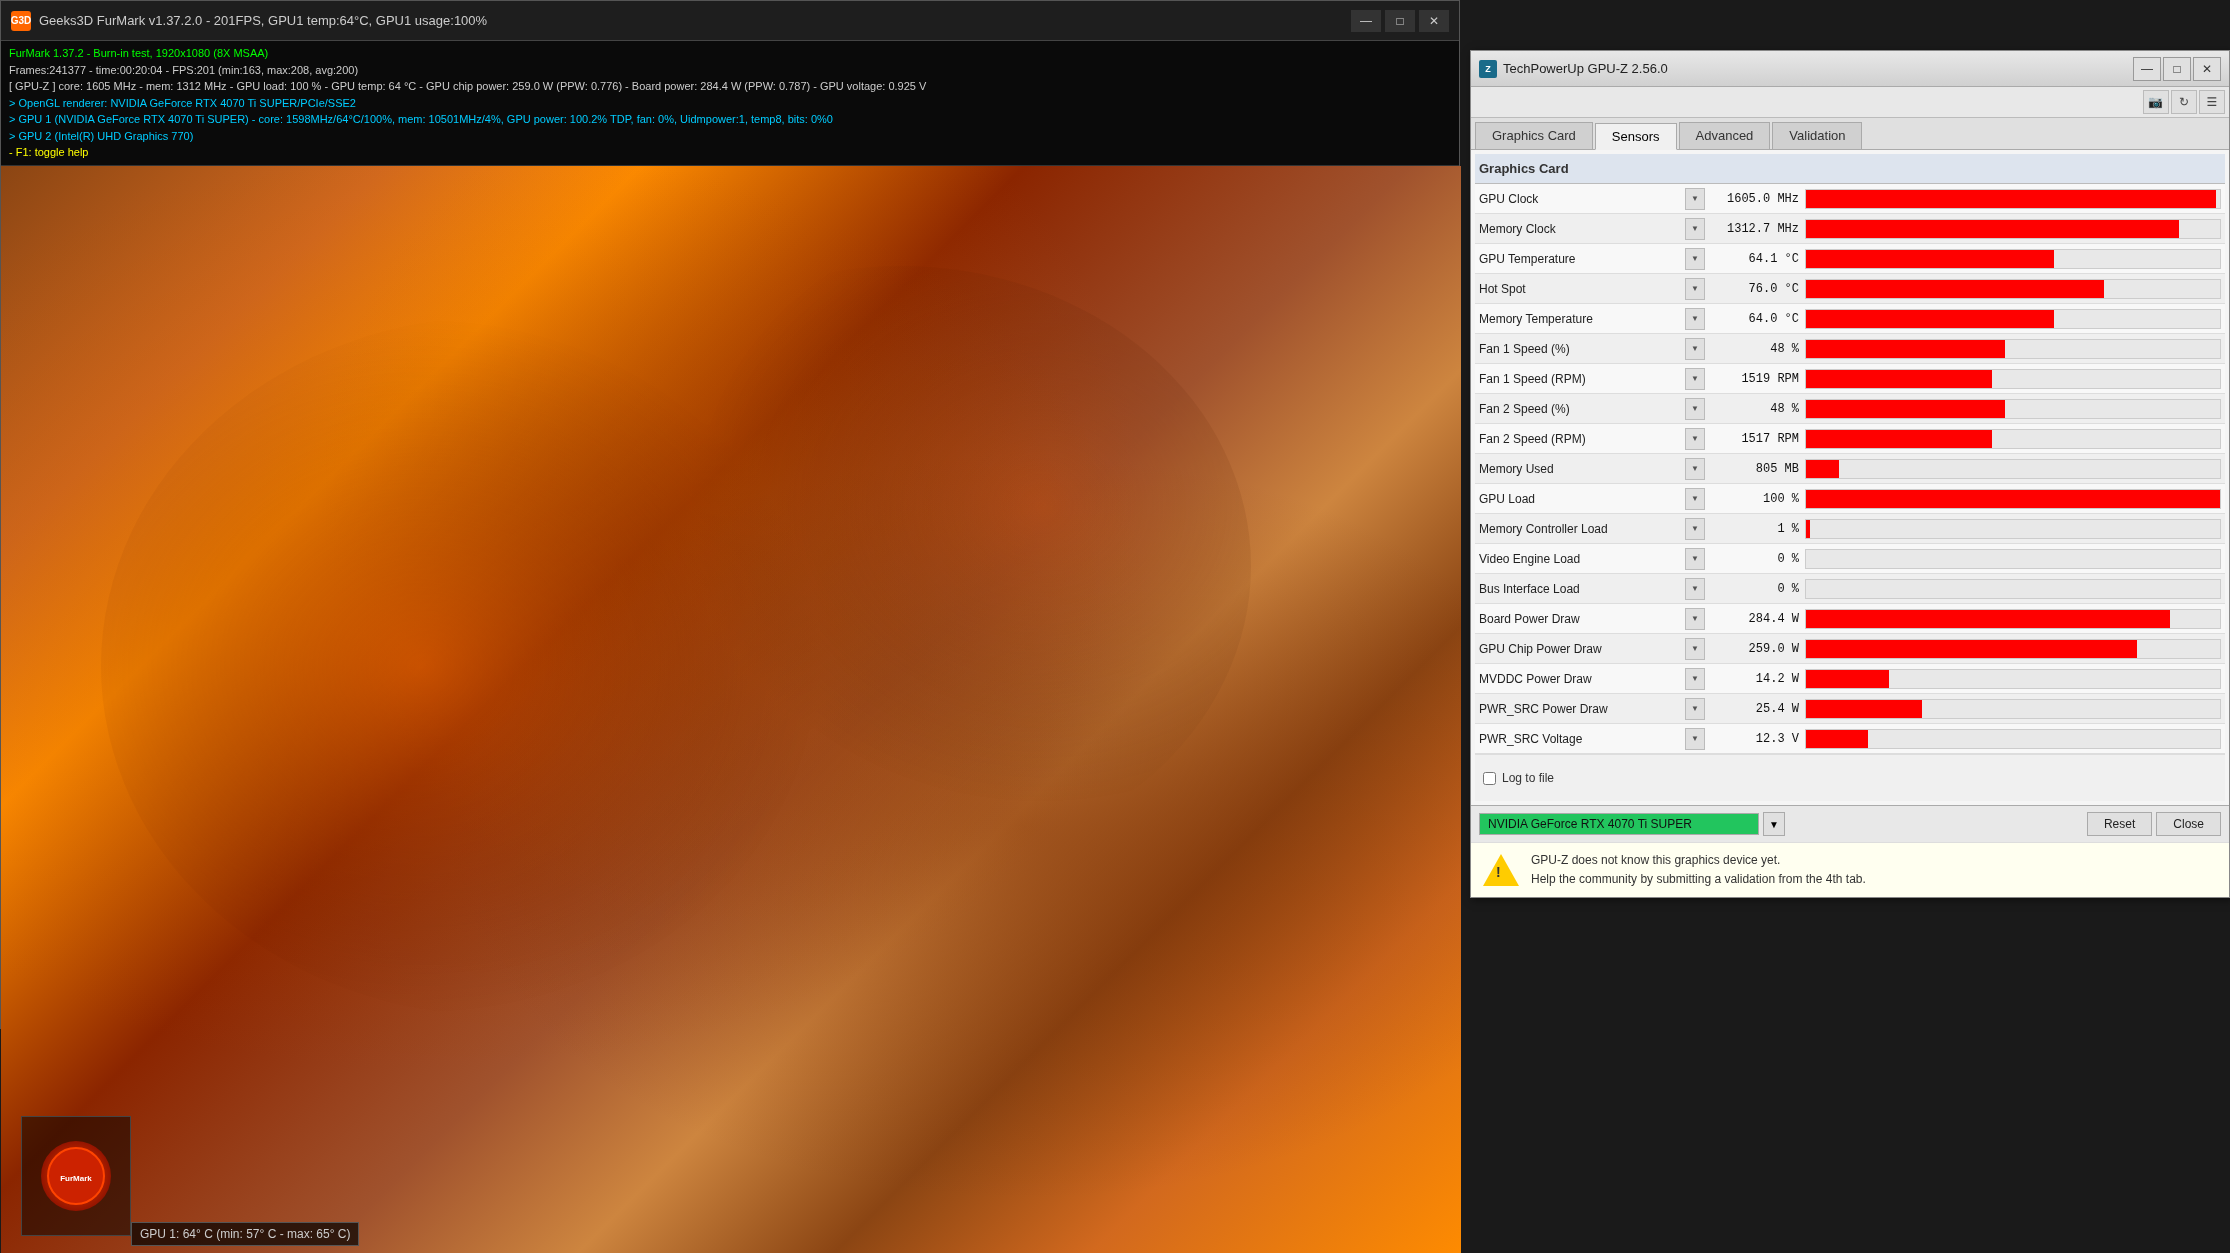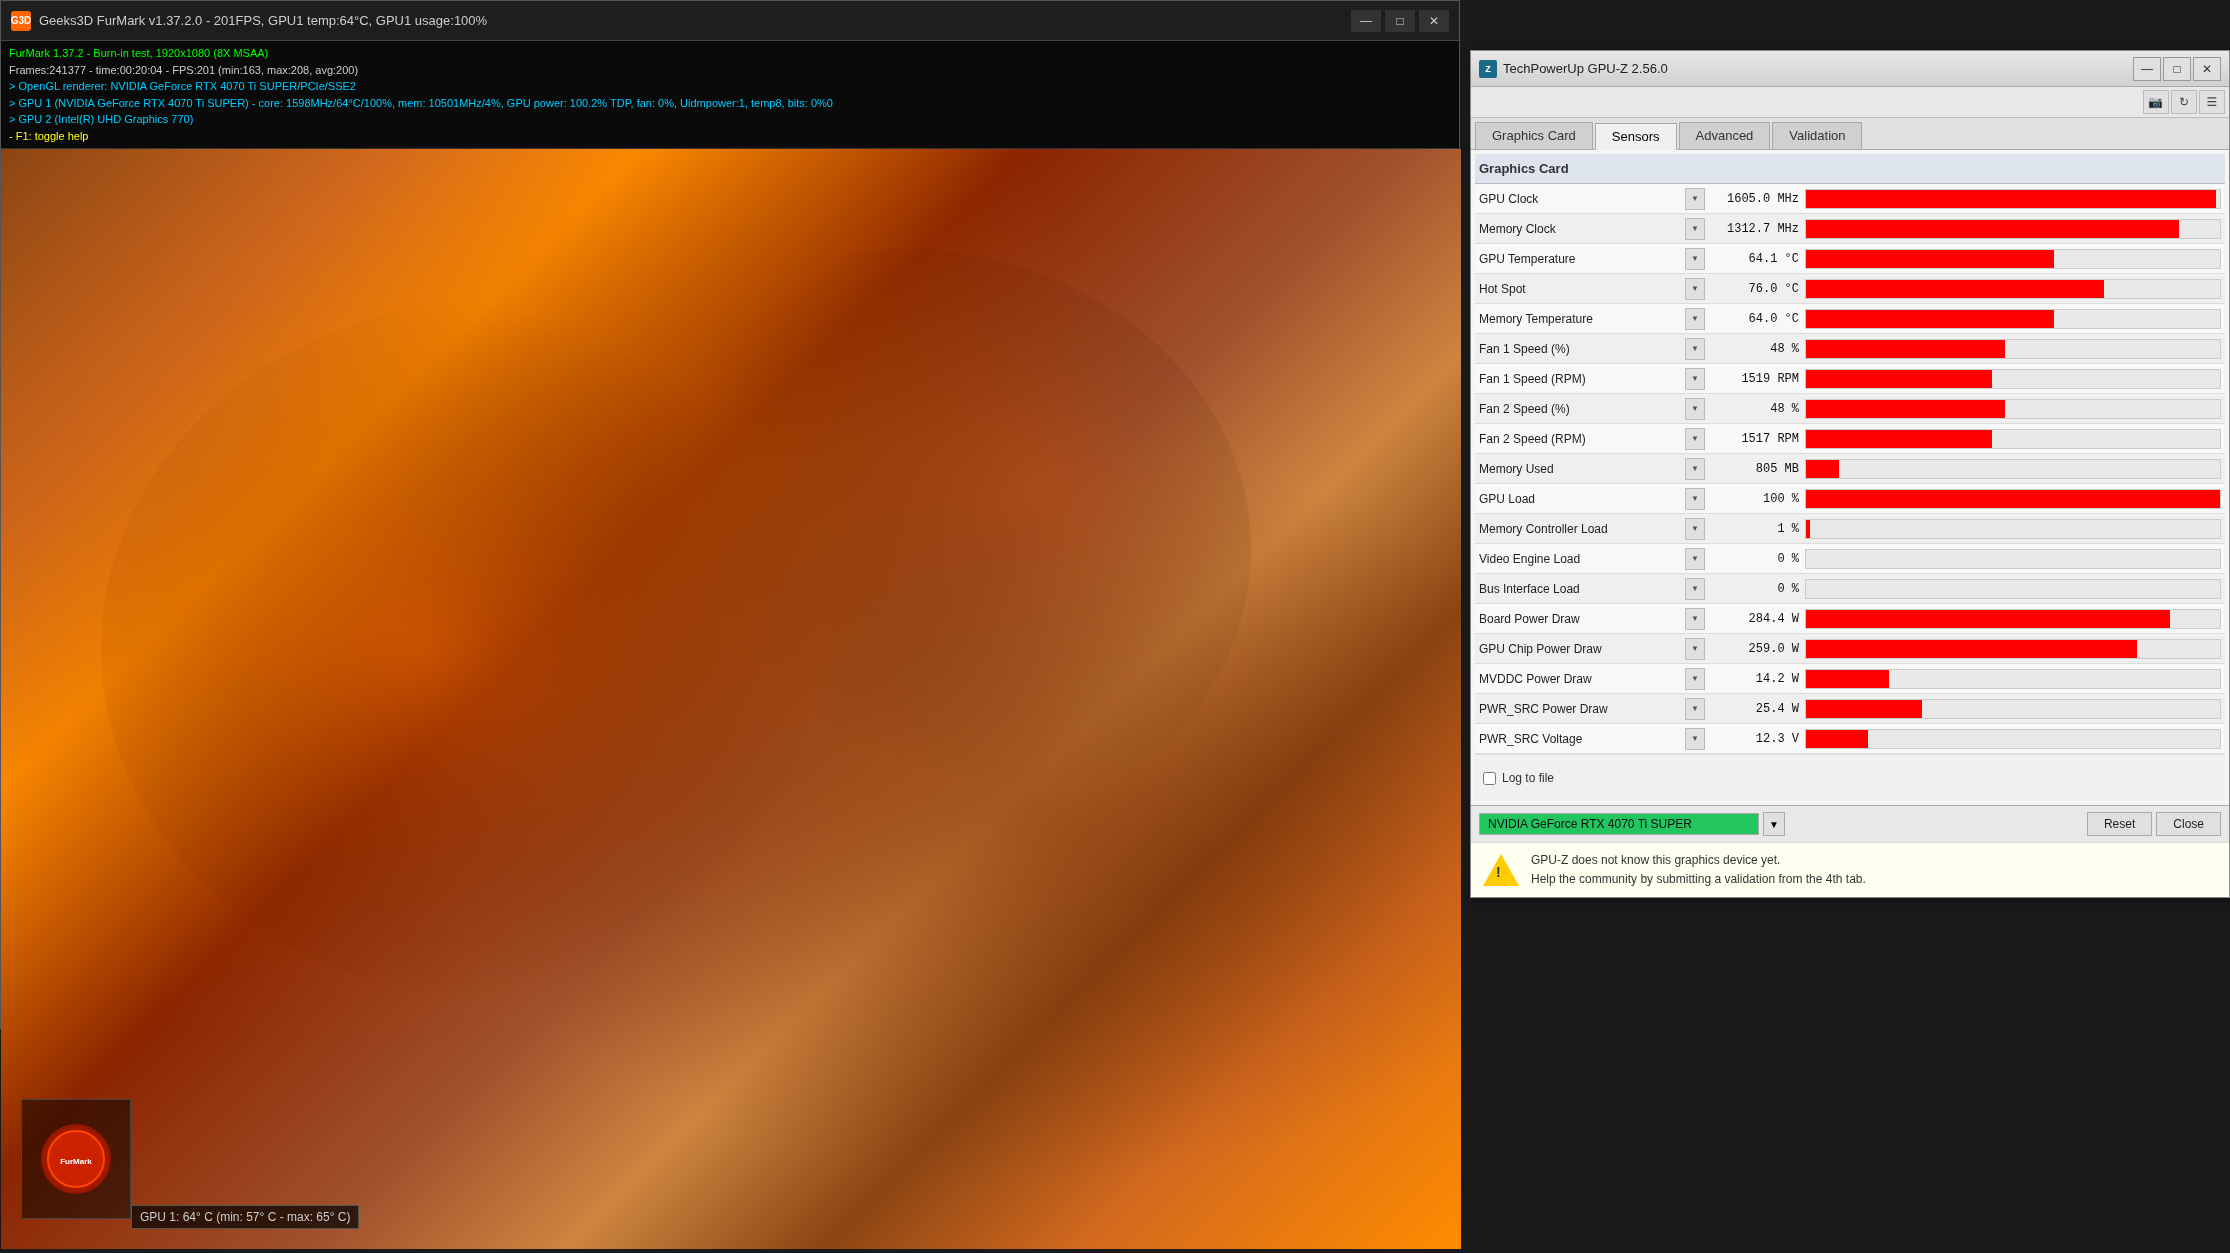--- a/index.html
+++ b/index.html
@@ -421,20 +421,21 @@
     </div>
     <div class="window-controls">
       <button class="win-btn">—</button>
       <button class="win-btn">□</button>
       <button class="win-btn close-btn">✕</button>
     </div>
   </div>
   <div id="furmark-info">
     <div class="info-line-green">FurMark 1.37.2 - Burn-in test, 1920x1080 (8X MSAA)</div>
     <div class="info-line-white">Frames:241377 - time:00:20:04 - FPS:201 (min:163, max:208, avg:200)</div>
+    <div class="info-line-white">[ GPU-Z ] core: 1605 MHz - mem: 1312 MHz - GPU load: 100 % - GPU temp: 64 °C - GPU chip power: 259.0 W (PPW: 0.776) - Board power: 284.4 W (PPW: 0.787) - GPU voltage: 0.925 V</div>
     <div class="info-line-cyan">&gt; OpenGL renderer: NVIDIA GeForce RTX 4070 Ti SUPER/PCIe/SSE2</div>
     <div class="info-line-cyan">&gt; GPU 1 (NVIDIA GeForce RTX 4070 Ti SUPER) - core: 1598MHz/64°C/100%, mem: 10501MHz/4%, GPU power: 100.2% TDP, fan: 0%, Uidmpower:1, temp8, bits: 0%0</div>
     <div class="info-line-cyan">&gt; GPU 2 (Intel(R) UHD Graphics 770)</div>
     <div class="info-line-yellow">- F1: toggle help</div>
   </div>
   <div id="furmark-canvas">
     <div class="canvas-overlay"></div>
 
     <svg width="1460" height="1100" style="position:absolute;top:0;left:0;opacity:0.4;">
       <defs>

